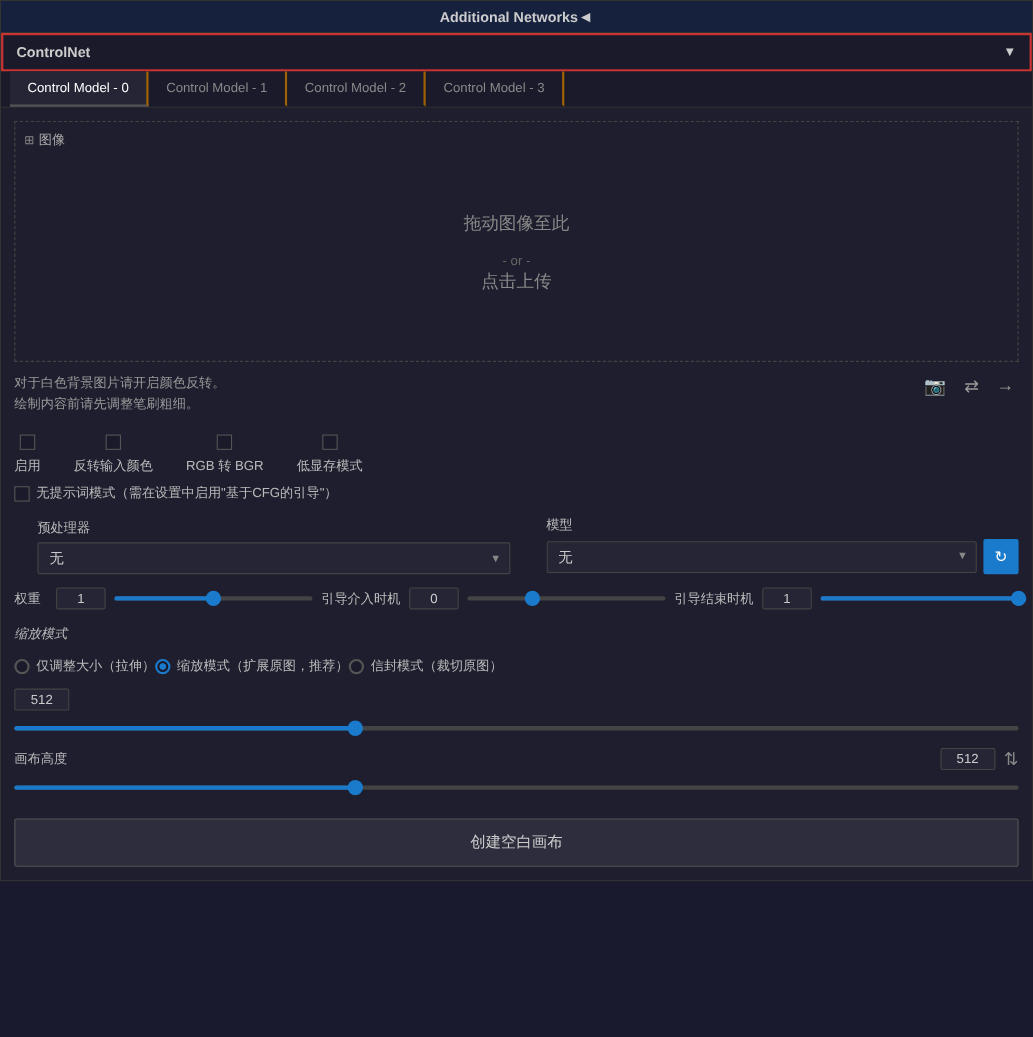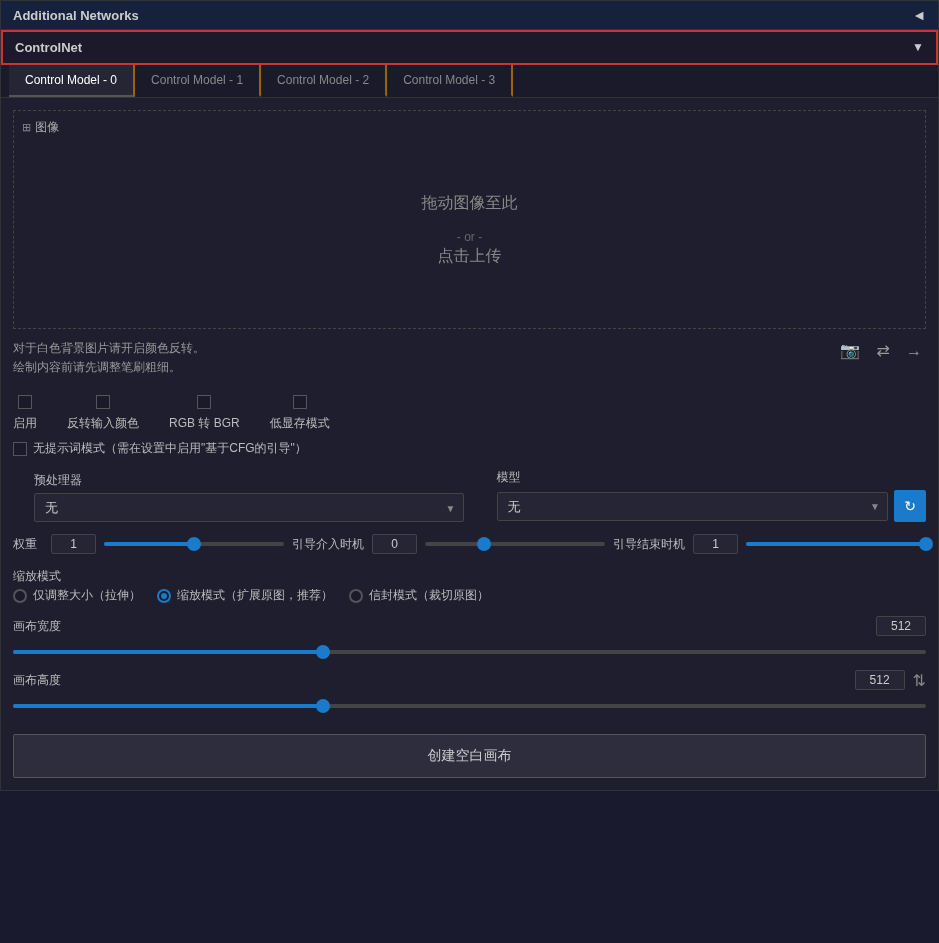--- a/index.html
+++ b/index.html
@@ -15,21 +15,21 @@
     .main-container {
       background: #1e1e2e;
       border: 1px solid #333;
       margin: 0;
       padding: 0;
     }
 
     .header-bar {
       background: #16213e;
       display: flex;
-      justify-content: space-between;
+      justify-content: center;
       align-items: center;
       padding: 6px 12px;
       border-bottom: 1px solid #333;
     }
 
     .header-title {
       color: #ccc;
       font-size: 13px;
       font-weight: bold;
     }
@@ -314,26 +314,27 @@
       margin-bottom: 14px;
     }
 
     .resize-mode-section {
       margin-bottom: 12px;
     }
 
     .resize-mode-label {
       color: #bbb;
       font-size: 12px;
-      margin-bottom: 2px;
+      margin-bottom: 12px;
+      font-style: italic;
     }
 
     .radio-options {
       display: flex;
-      gap: 16px;
+      gap: 0;
       align-items: center;
     }
 
     .radio-item {
       display: flex;
       align-items: center;
       gap: 6px;
       cursor: pointer;
     }
 
@@ -606,21 +607,20 @@
         <label class="radio-item">
           <span class="radio-circle"></span>
           <span class="radio-label">信封模式（裁切原图）</span>
         </label>
       </div>
     </div>
 
     
     <div class="canvas-size-section">
       <div class="canvas-row">
-        <span class="canvas-label">画布宽度</span>
         <span class="canvas-value-box">512</span>
       </div>
       <div class="canvas-slider-row">
         <div class="canvas-slider-container">
           <div class="full-slider-track">
             <div class="full-slider-fill" style="width:34%;"></div>
             <div class="full-slider-thumb" style="left:calc(34% - 7px);"></div>
           </div>
         </div>
       </div>

